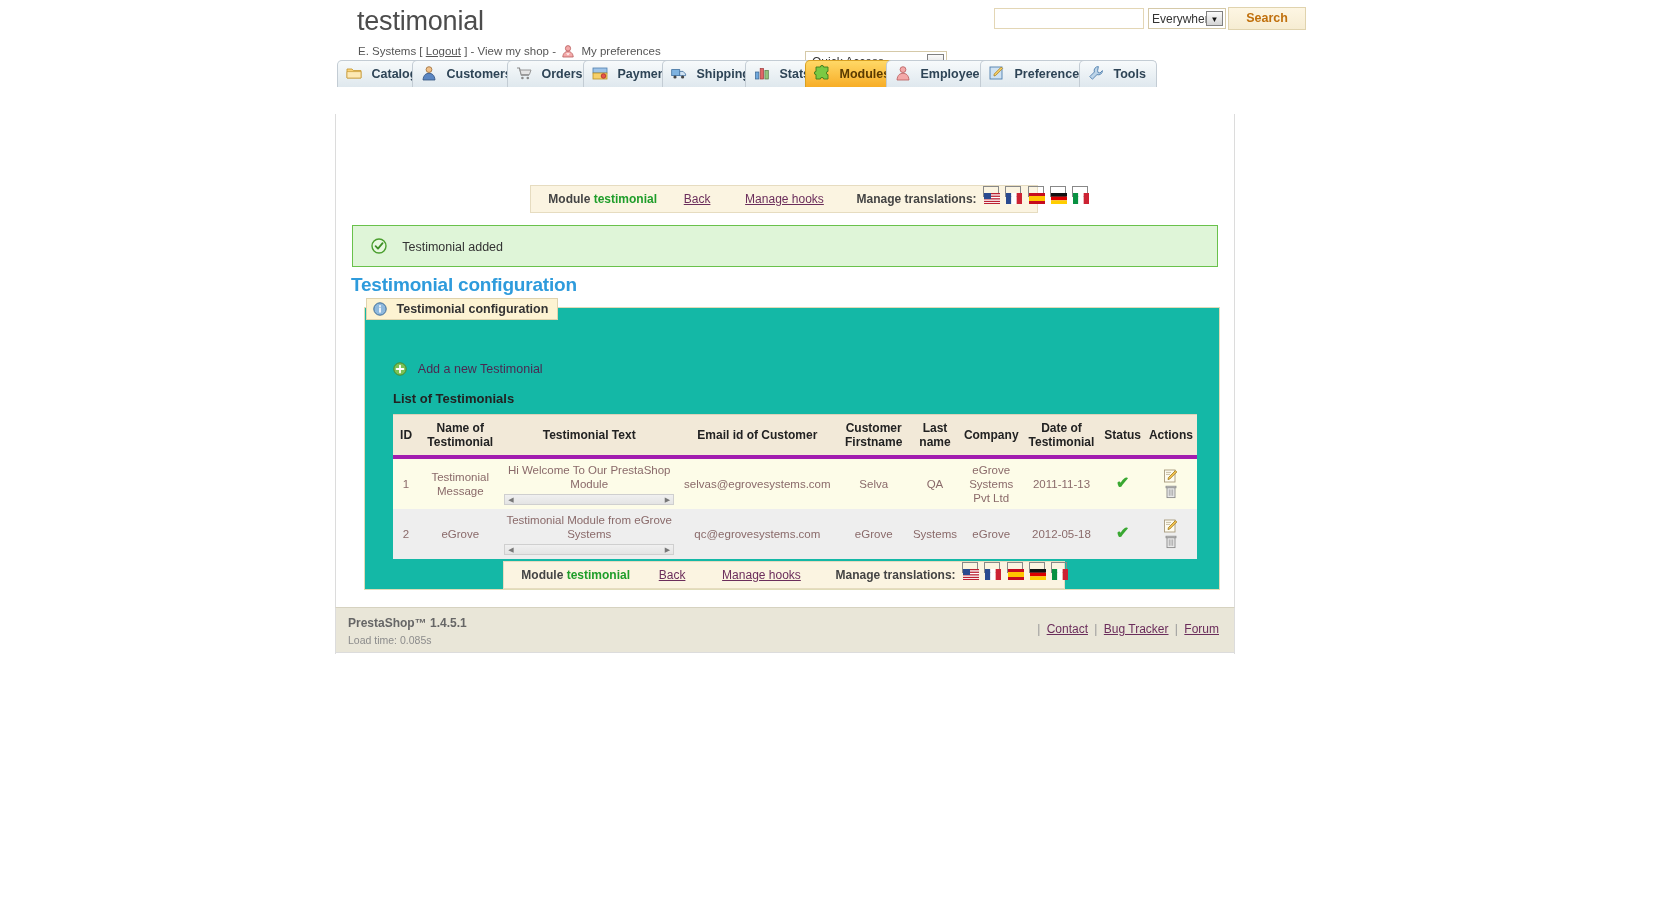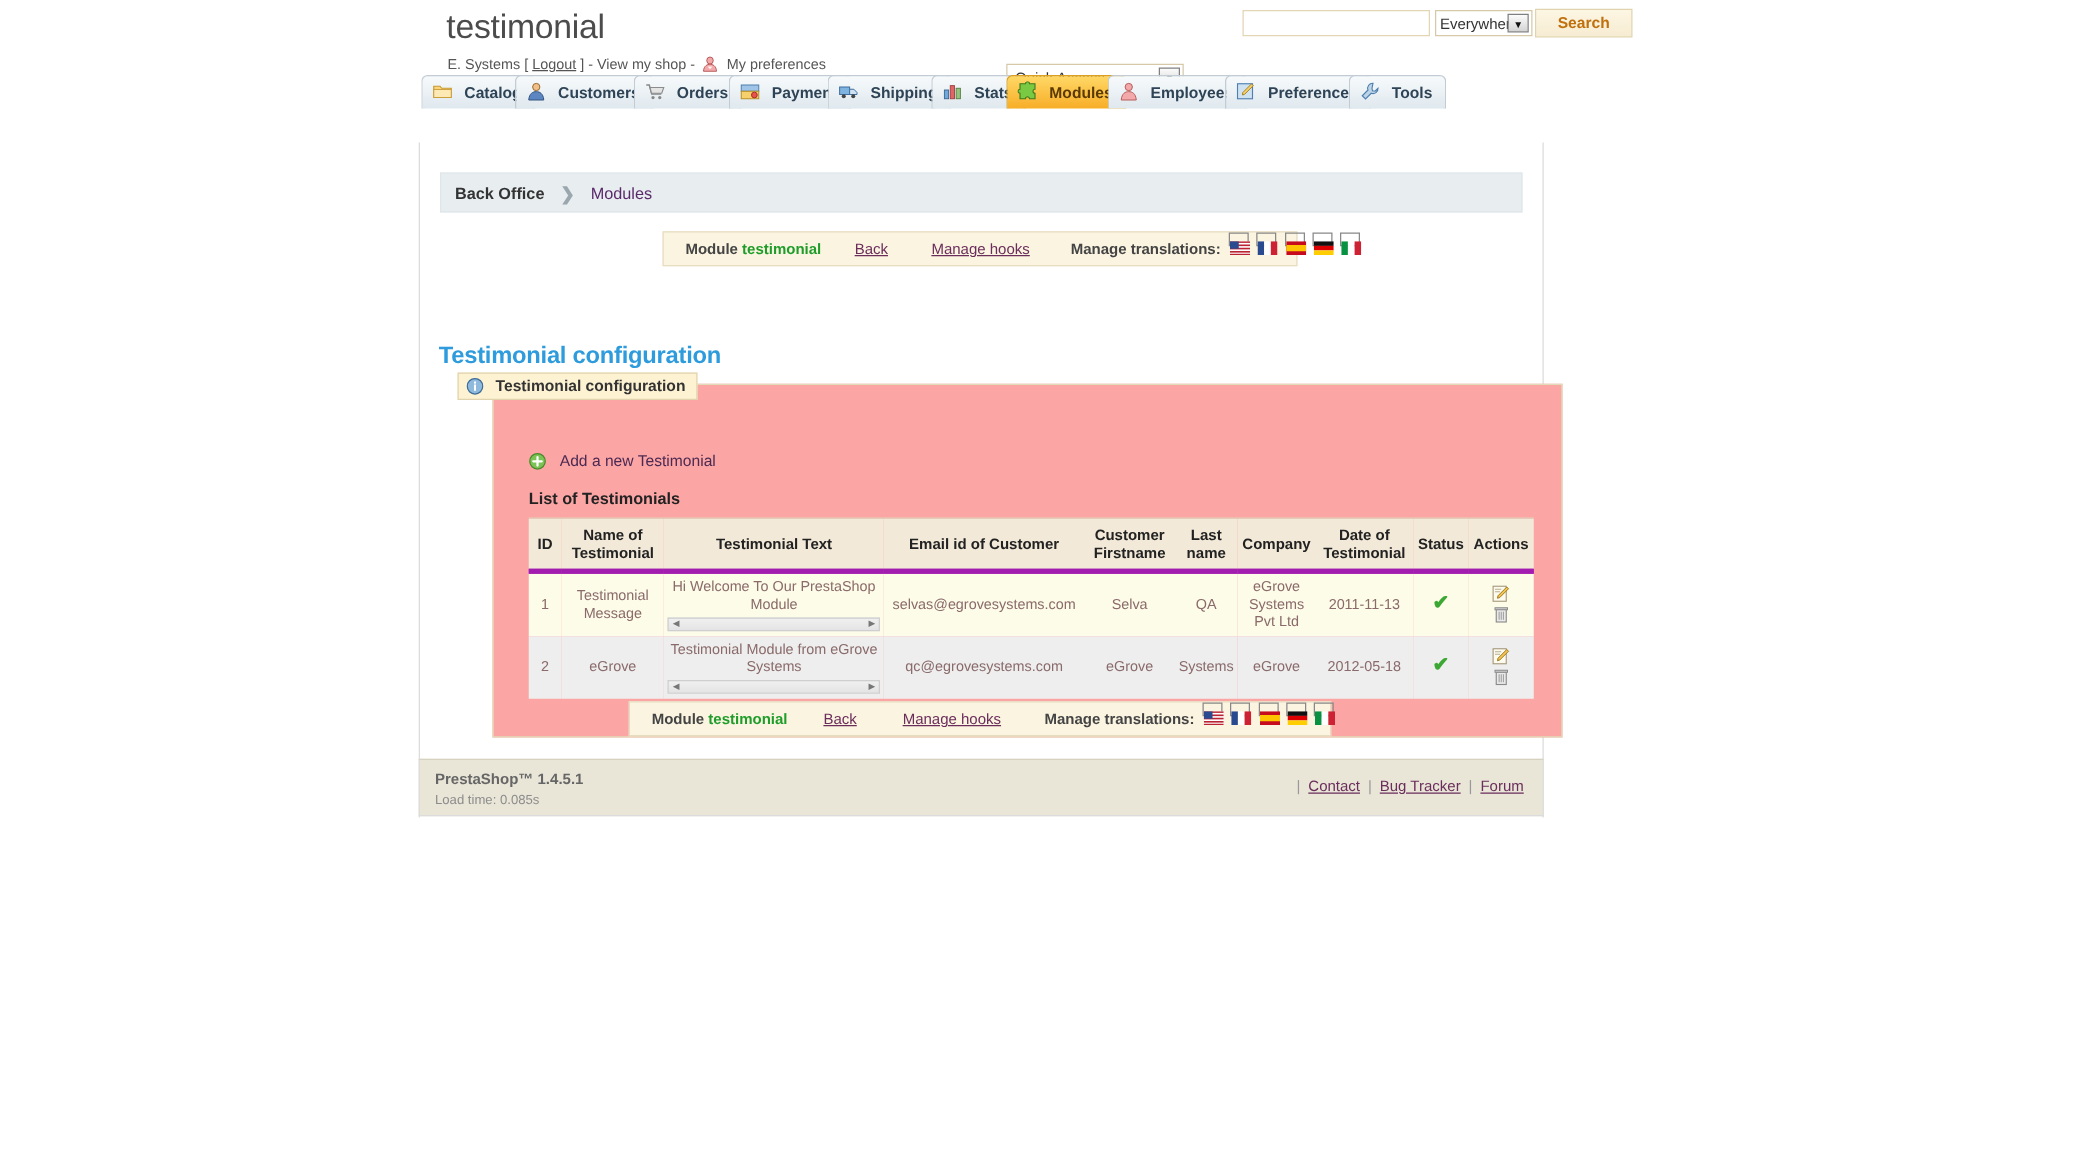--- a/index.html
+++ b/index.html
@@ -188,23 +188,22 @@
   #page-h2 {
     position: absolute; left: 15px; top: 160px;
     font-size: 19px; color: #2e9bdc; font-weight: bold;
     letter-spacing: -0.2px;
   }
 
   
   #panel {
     position: absolute; left: 28px; top: 193px;
     width: 856px; height: 283px;
-    background: #fca5a5;
+    background: #14b8a6;
     border: 1px solid #e0dcb8;
-    margin-left: 30px;
   }
   #panel-legend {
     position: absolute; left: 30px; top: 184px;
     height: 22px;
     background: #fdf3d2; border: 1px solid #e0d3ae;
     font-size: 12.5px; font-weight: bold; color: #333;
     padding: 0 9px 0 6px; line-height: 21px;
     white-space: nowrap;
   }
   #legend-icon {
@@ -456,25 +455,20 @@
           <path d="M10.4 1.6 a4 4 0 0 0 -4 5.4 L1.8 11.6 l2.6 2.6 L9 9.6 a4 4 0 0 0 5.4 -4 L12 8 L10 7.6 L9.6 5.6 Z" fill="#bcd4e8" stroke="#4f7fae" stroke-width="0.9"></path>
         </svg>
       </span>
       <span>Tools</span>
     </div>
   </div>
 
 
   <div id="content">
 
-    <div id="breadcrumb">
-      <span id="bc-root">Back Office</span>
-      <span id="bc-sep">❯</span>
-      <span id="bc-cur">Modules</span>
-    </div>
 
     <div class="mod-bar" id="mod-bar-top">
       <span style="display:inline-block;width:14px;"></span>
       <span class="mb-label">Module</span>
       <span class="mb-modname">testimonial</span>
       <span style="display:inline-block;width:20px;"></span>
       <a class="mb-link" href="#">Back</a>
       <span style="display:inline-block;width:28px;"></span>
       <a class="mb-link" href="#">Manage hooks</a>
       <span style="display:inline-block;width:26px;"></span>
@@ -514,20 +508,29 @@
       </span>
       <span class="flag">
         <svg width="16" height="11" viewBox="0 0 16 11">
             <rect width="5.33" height="11" fill="#089142"></rect>
             <rect x="5.33" width="5.34" height="11" fill="#fff"></rect>
             <rect x="10.67" width="5.33" height="11" fill="#cc2233"></rect>
           </svg>
       </span>
     </div>
 
+    <div id="conf">
+      <span id="conf-icon">
+        <svg width="16" height="16" viewBox="0 0 16 16">
+          <circle cx="8" cy="8" r="7" fill="#e8f8e0" stroke="#4a9e2e" stroke-width="1.4"></circle>
+          <path d="M4.6 8.2 L7 10.6 L11.6 5.2" fill="none" stroke="#3f8f27" stroke-width="1.8" stroke-linecap="round" stroke-linejoin="round"></path>
+        </svg>
+      </span>
+      <span>Testimonial added</span>
+    </div>
 
     <div id="page-h2">Testimonial configuration</div>
 
     <div id="panel">
 
       <div id="addnew">
         <span id="add-icon">
           <svg width="14" height="14" viewBox="0 0 14 14">
             <circle cx="7" cy="7" r="6.2" fill="#7cc255" stroke="#4a8a2c" stroke-width="1"></circle>
             <path d="M7 3.6 V10.4 M3.6 7 H10.4" stroke="#fff" stroke-width="1.8" stroke-linecap="round"></path>

